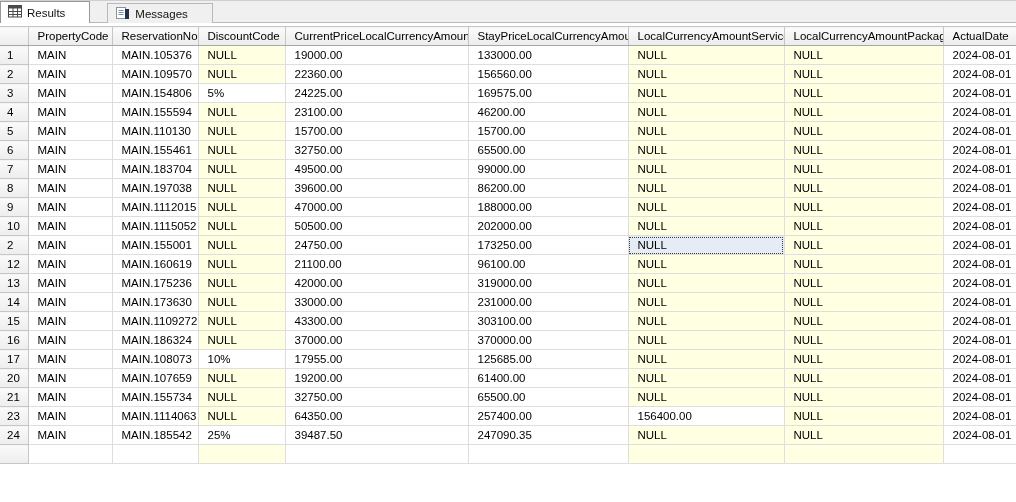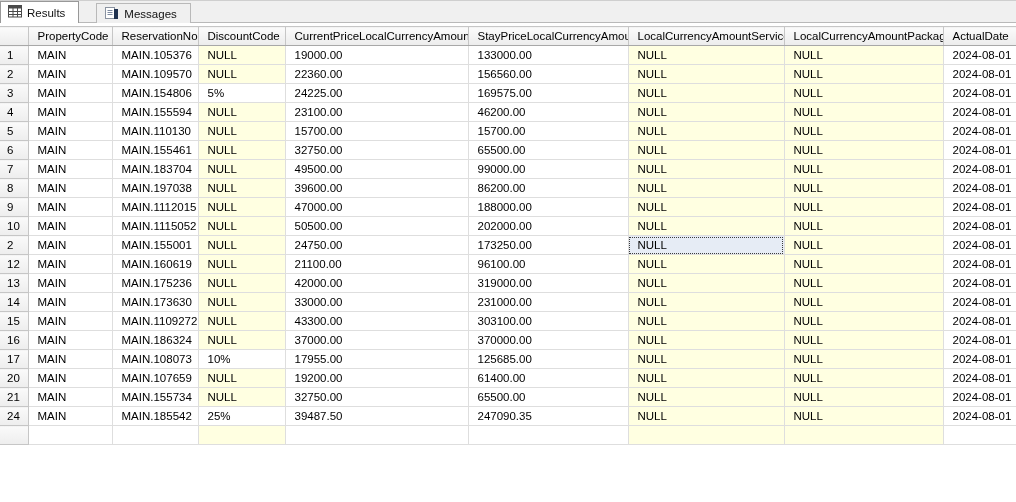--- a/index.html
+++ b/index.html
@@ -21,21 +21,21 @@
     display:flex;
     align-items:flex-end;
     position:relative;
   }
   .tabbar::after {
     content:""; position:absolute; left:0; right:0; bottom:0;
     height:1px; background:#b9b9b9;
   }
   .tab {
     display:flex; align-items:center; gap:5px;
-    height:21px; padding:0 13px 0 7px;
+    height:21px; padding:0 24px 0 7px;
     position:relative; z-index:2;
     cursor:default;
     color:#111;
   }
   .tab.active {
     background:#ffffff;
     border:1px solid #989898;
     border-bottom:none;
     height:22px;
   }
@@ -353,20 +353,31 @@
           <td>MAIN</td>
           <td>MAIN.155734</td>
           <td class="nullcell">NULL</td>
           <td>32750.00</td>
           <td>65500.00</td>
           <td class="nullcell">NULL</td>
           <td class="nullcell">NULL</td>
           <td>2024-08-01</td>
         </tr>
         <tr>
+          <td class="rownum">23</td>
+          <td>MAIN</td>
+          <td>MAIN.1114063</td>
+          <td class="nullcell">NULL</td>
+          <td>64350.00</td>
+          <td>257400.00</td>
+          <td>156400.00</td>
+          <td class="nullcell">NULL</td>
+          <td>2024-08-01</td>
+        </tr>
+        <tr>
           <td class="rownum">24</td>
           <td>MAIN</td>
           <td>MAIN.185542</td>
           <td>25%</td>
           <td>39487.50</td>
           <td>247090.35</td>
           <td class="nullcell">NULL</td>
           <td class="nullcell">NULL</td>
           <td>2024-08-01</td>
         </tr>

